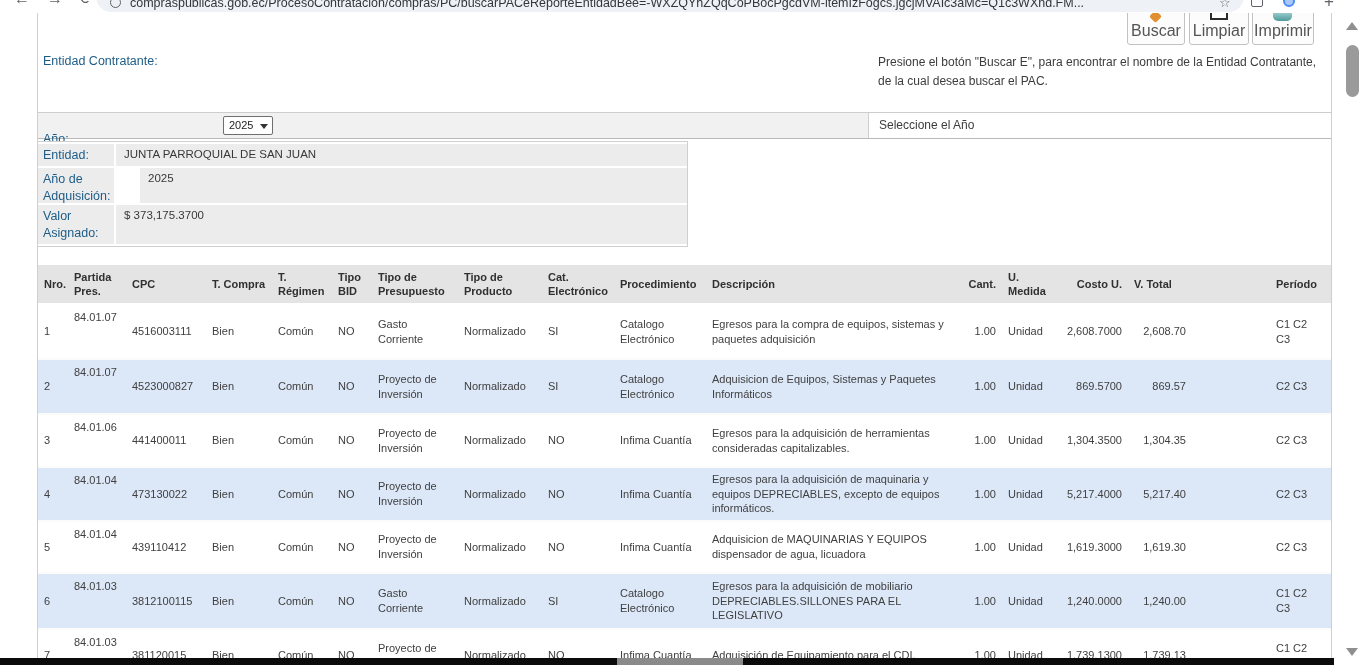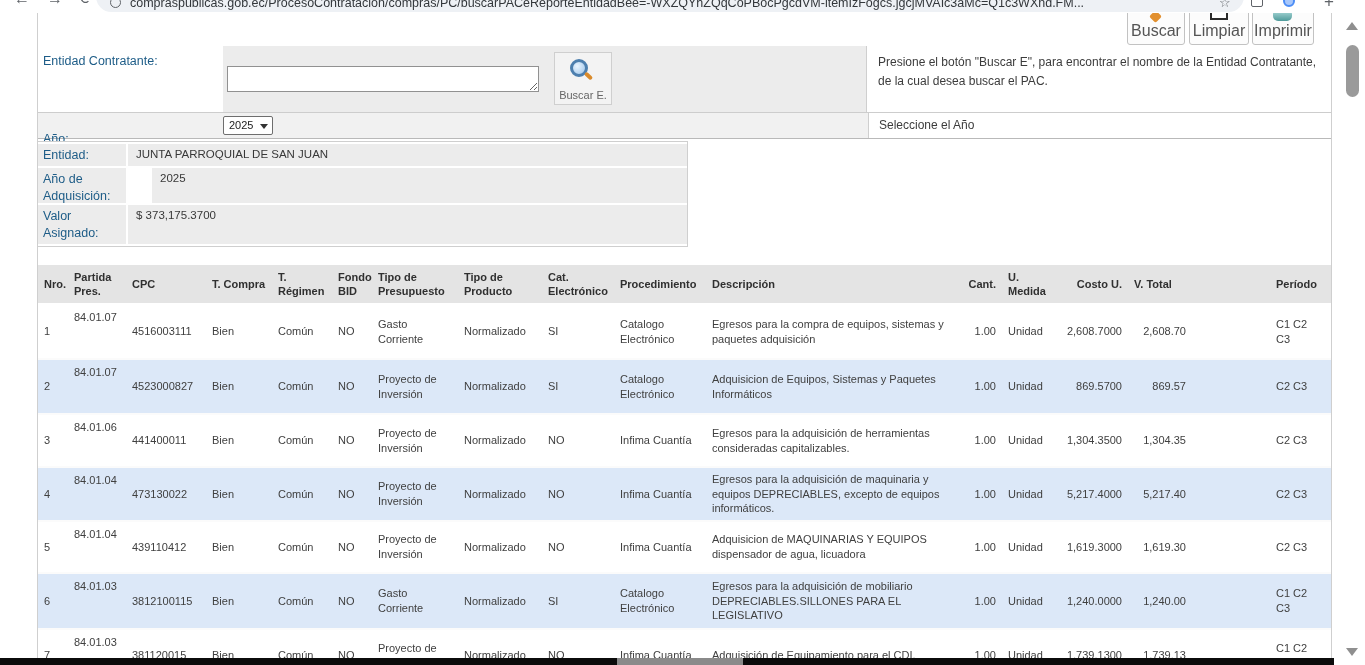--- a/index.html
+++ b/index.html
@@ -56,21 +56,21 @@
   .anio-label { position:absolute; left:5px; top:19px; }
   .anio-select { position:absolute; left:185px; top:3px; width:50px; height:19px; border:1px solid #6e6e6e; border-radius:2px;
                  background:#fff; font-size:11px; color:#222; line-height:17px; padding-left:5px; box-sizing:border-box; cursor:pointer; }
   .anio-caret { position:absolute; right:4px; top:7px; width:0; height:0; border-left:4px solid transparent; border-right:4px solid transparent; border-top:5px solid #333; }
   .anio-help { position:absolute; left:830px; top:0; height:100%; right:0; background:#fff; border-left:1px solid #cfcfcf;
                box-sizing:border-box; padding:5px 10px; font-size:12px; color:#3c3c3c; }
 
   
   .info-block { position:absolute; left:0; top:128px; width:650px; border-top:1px solid #cfcfcf; border-bottom:1px solid #cfcfcf; border-right:1px solid #cfcfcf; padding-top:2px; box-sizing:border-box; background:#fff; }
   .info-row { display:flex; margin-bottom:2px; }
-  .info-row .ilbl { width:88px; background:#ececec; box-sizing:border-box; padding:3px 4px 0 5px; line-height:1.35; }
+  .info-row .ilbl { width:76px; background:#ececec; box-sizing:border-box; padding:3px 4px 0 5px; line-height:1.35; }
   .info-row .ival { flex:1; background:#ececec; margin-left:2px; box-sizing:border-box; padding:4px 8px 0 8px; font-size:11.5px; color:#383838; }
   .info-row:nth-child(1) { height:22px; }
   .info-row:nth-child(2) { height:35px;gap:24px; }
   .info-row:nth-child(3) { height:39px; }
 
   
   .pac-table { position:absolute; left:0; top:252px; width:1293px; border-collapse:collapse; table-layout:fixed;
                font-size:11px; color:#404040; }
   .pac-table thead th { background:#e4e4e4; font-weight:bold; color:#303030; text-align:left; vertical-align:middle;
                         padding:3px 6px; height:32px; line-height:1.3; border-bottom:2px solid #fff; }
@@ -132,27 +132,20 @@
       <div class="tb-btn" id="btn-imprimir">
         <span class="tb-ico">
             <span class="ico-imprimir-g"></span>
           </span>
         <span class="lbl">Imprimir</span>
       </div>
     </div>
 
     <div class="row-entidad">
       <span class="ent-label label-blue">Entidad Contratante:</span>
-      <div class="gray-panel">
-        <textarea class="ent-input" style=""></textarea>
-        <div class="btn-buscar-e">
-          <span class="mag"></span>
-          <span class="buscar-e-lbl">Buscar E.</span>
-        </div>
-      </div>
       <div class="ent-help">Presione el botón "Buscar E", para encontrar el nombre de la Entidad Contratante, de la cual desea buscar el PAC.</div>
     </div>
 
     <div class="row-anio">
       <span class="anio-label label-blue">Año:</span>
       <div class="anio-select">
         <span>2025</span>
         <span class="anio-caret"></span>
       </div>
       <div class="anio-help">Seleccione el Año</div>
@@ -192,21 +185,21 @@
           <col style="width:64px">
           <col style="width:139px">
       </colgroup>
       <thead>
           <tr id="thead-row">
             <th class="c0">Nro.</th>
             <th class="c1">Partida Pres.</th>
             <th class="c2">CPC</th>
             <th class="c3">T. Compra</th>
             <th class="c4">T. Régimen</th>
-            <th class="c5">Fondo BID</th>
+            <th class="c5">Tipo BID</th>
             <th class="c6">Tipo de Presupuesto</th>
             <th class="c7">Tipo de Producto</th>
             <th class="c8">Cat. Electrónico</th>
             <th class="c9">Procedimiento</th>
             <th class="c10">Descripción</th>
             <th class="c11">Cant.</th>
             <th class="c12">U. Medida</th>
             <th class="c13">Costo U.</th>
             <th class="c14">V. Total</th>
             <th class="c15">Período</th>

